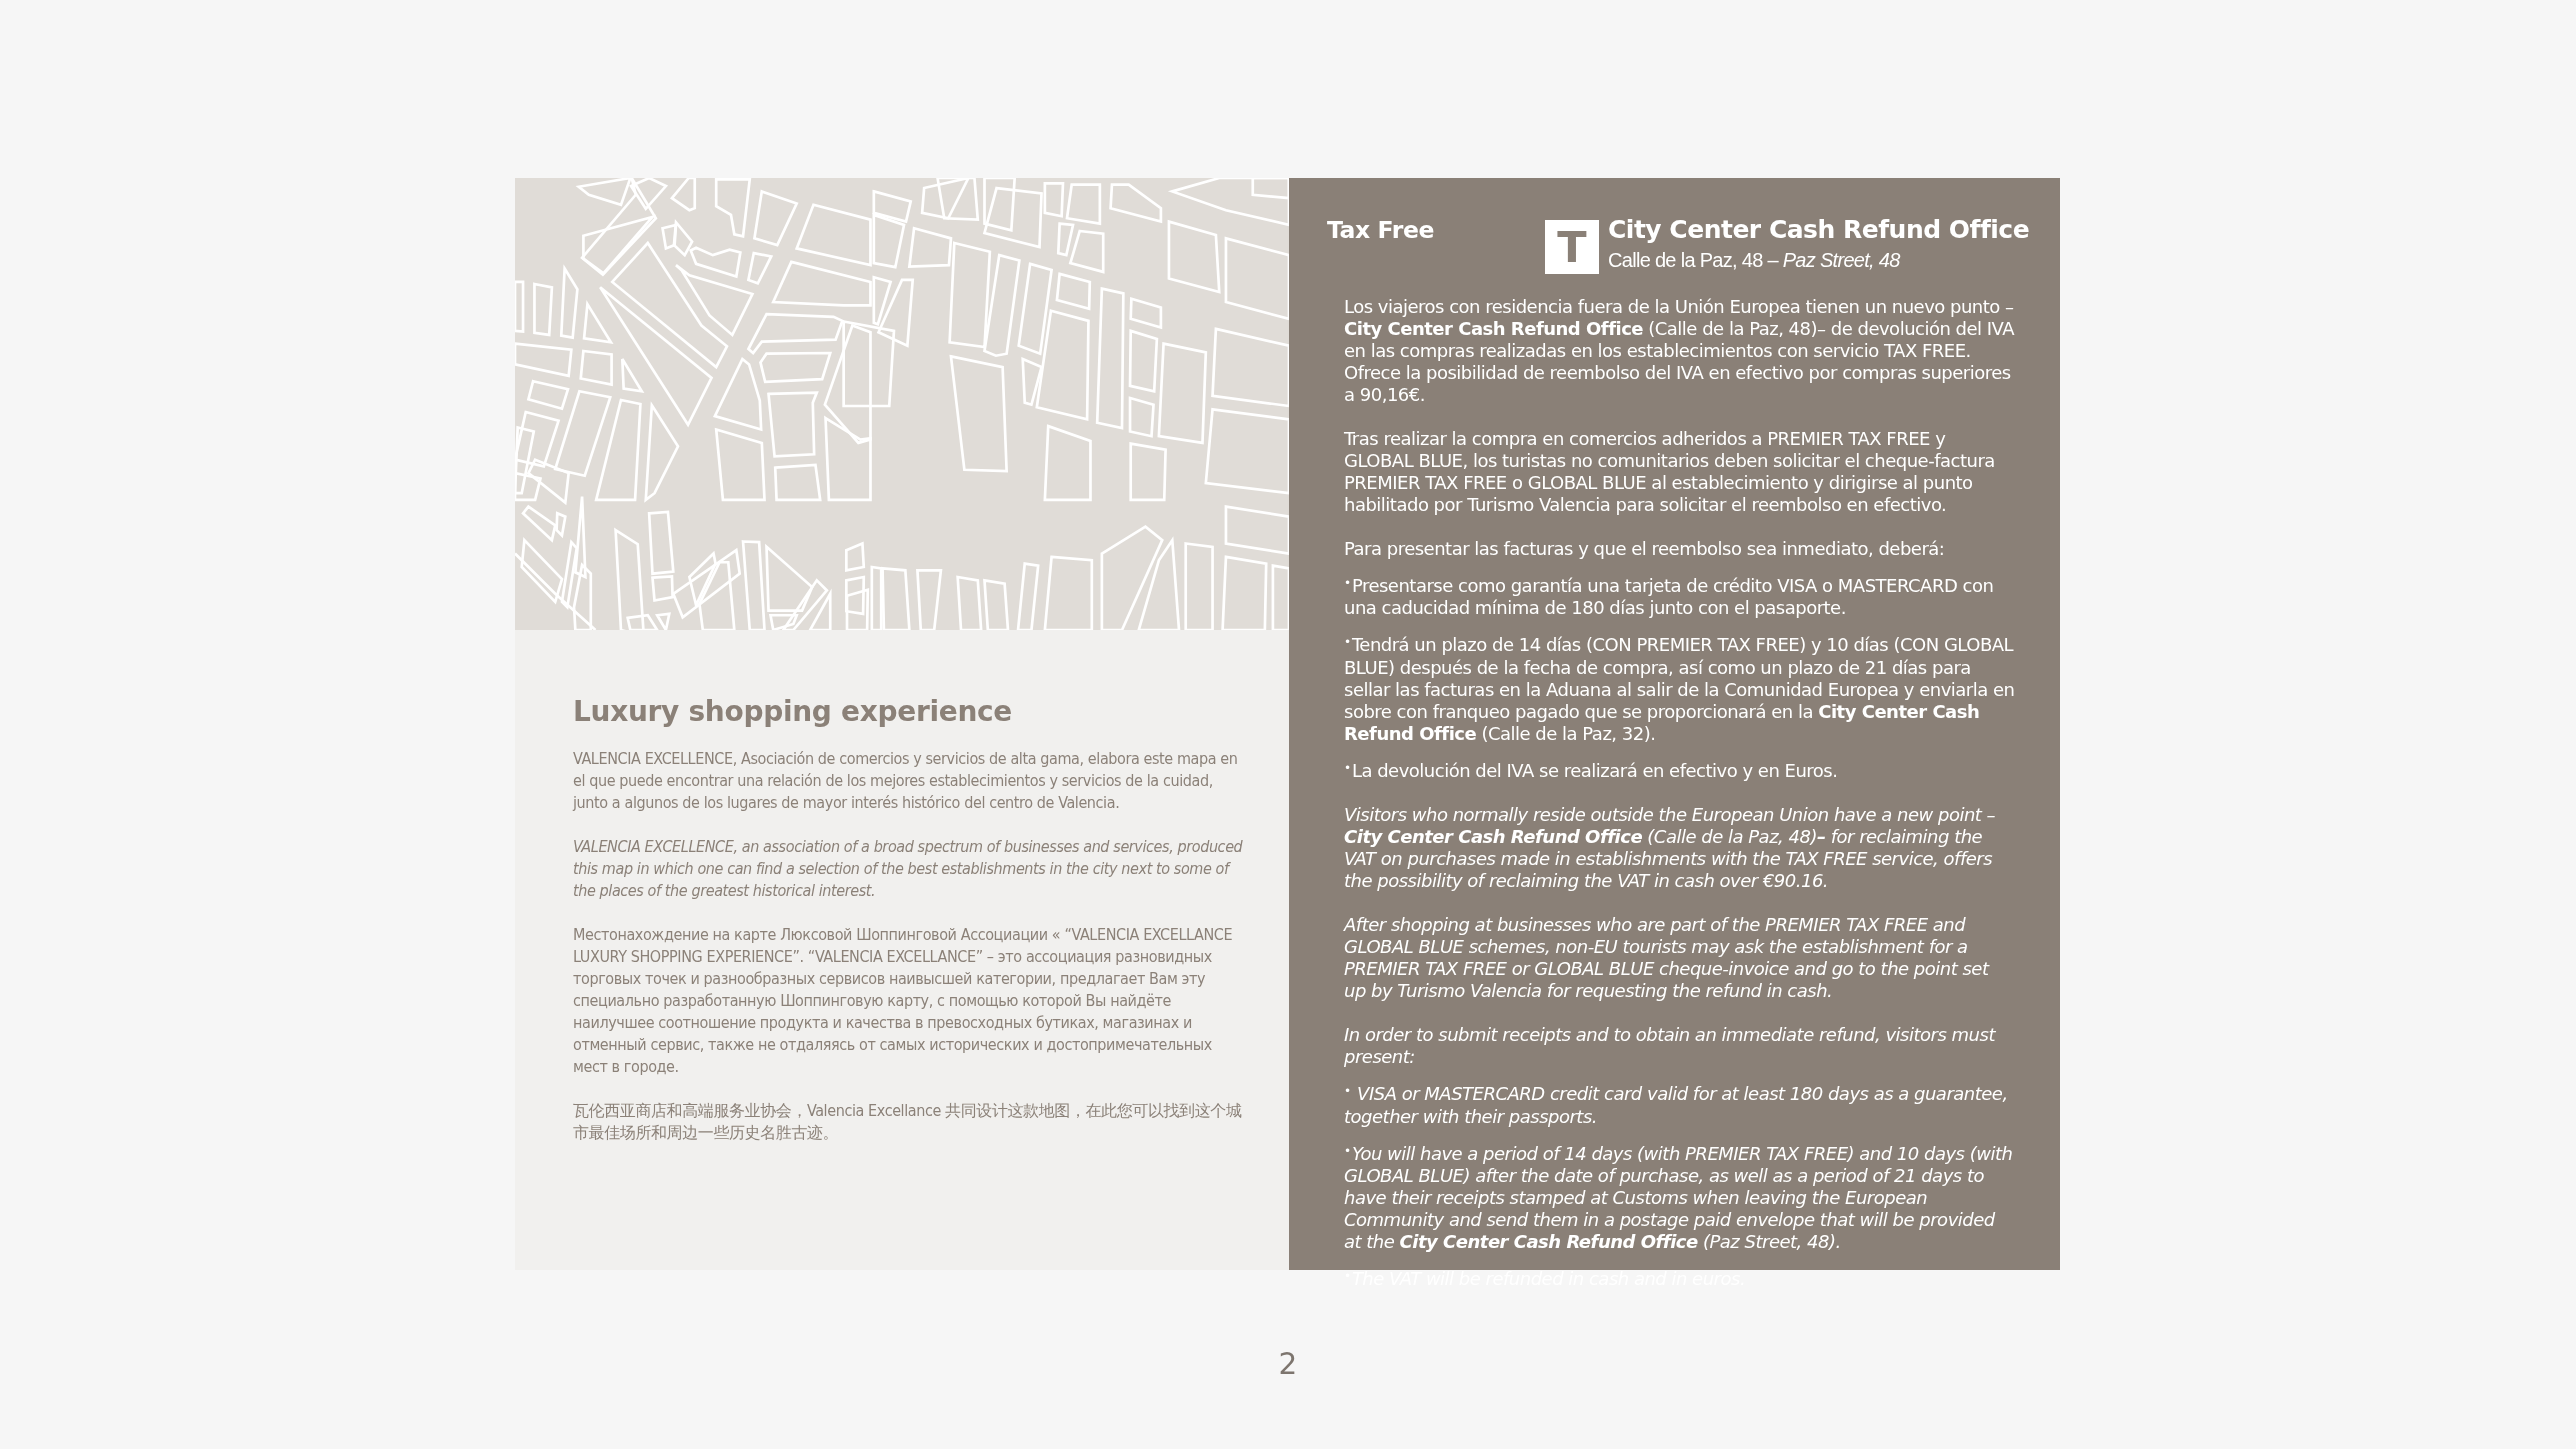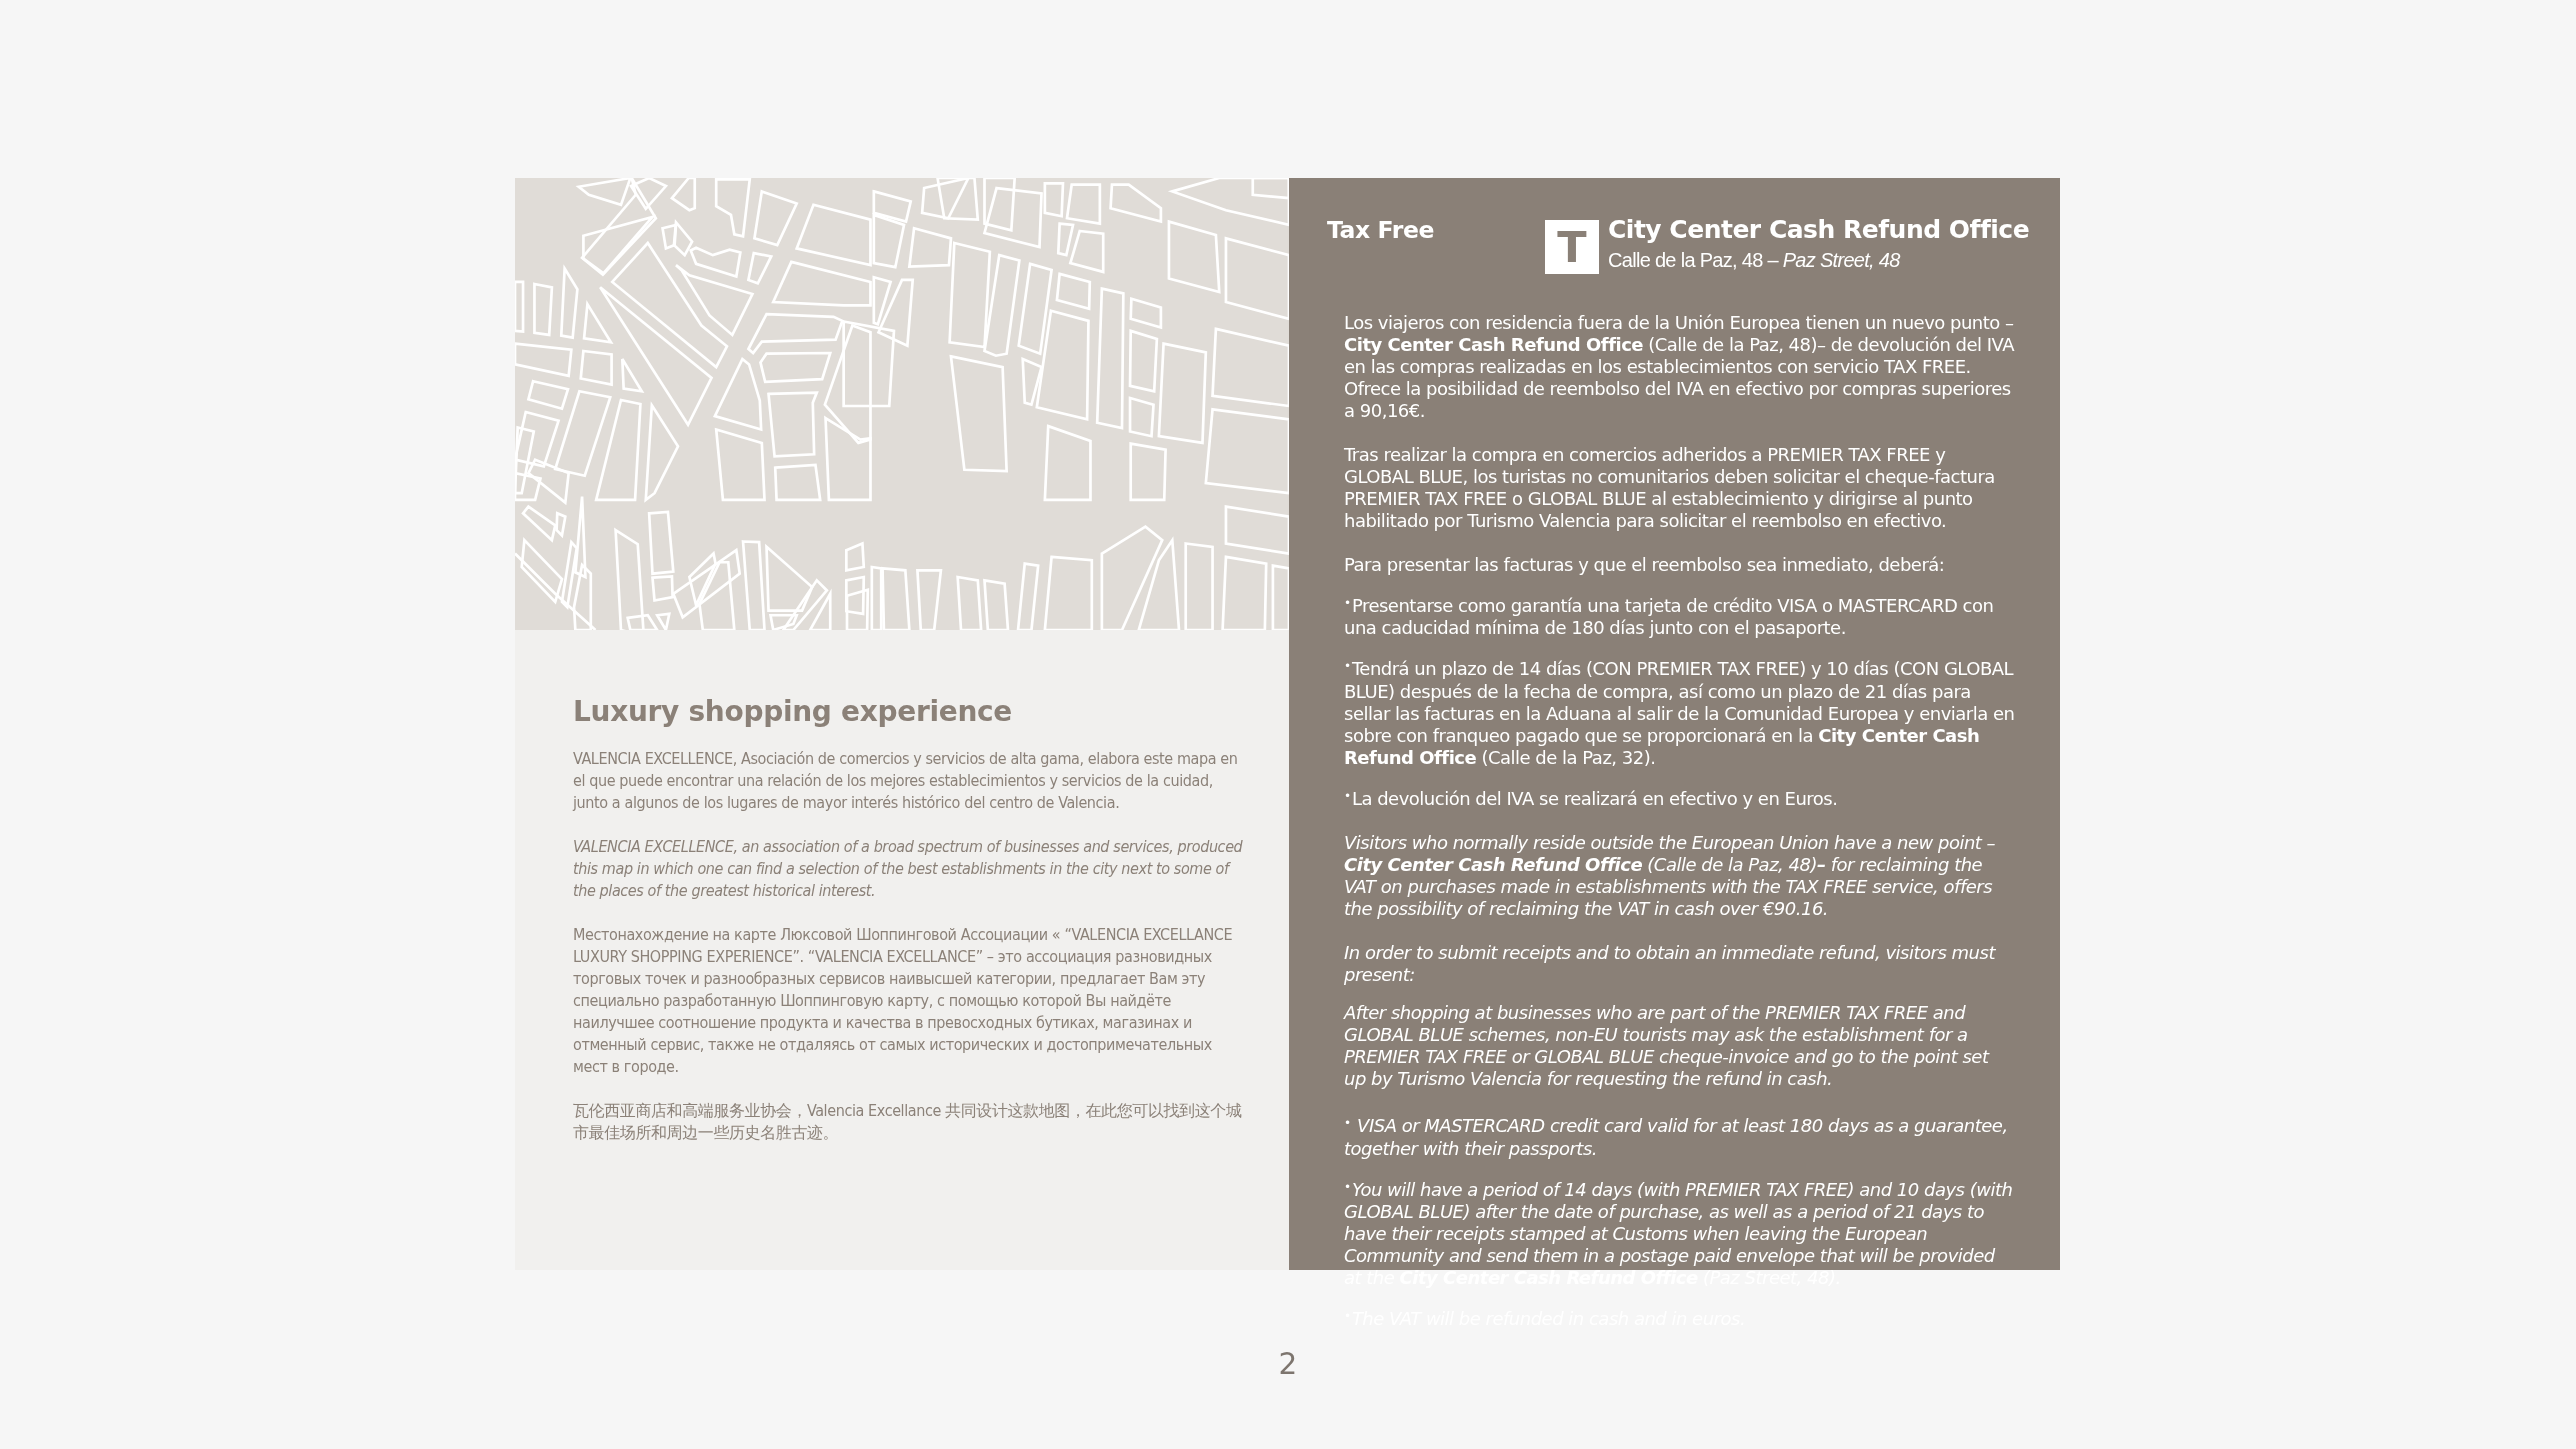--- a/index.html
+++ b/index.html
@@ -76,21 +76,21 @@
     font-family: Liberation Sans, sans-serif;
     font-size: 20px; letter-spacing: -0.7px; line-height: 31px;
   }
   .office-addr .it { font-style: italic; }
   .right-text {
     position: absolute; left: 55px; top: 118px; width: 671px;
   }
   .rp {
     font-family: "DejaVu Sans", sans-serif;
     font-size: 18px; line-height: 22px;
-    margin: 16px 0 22px 0; letter-spacing: -0.5px;
+    margin: 0 0 22px 0; letter-spacing: -0.5px;
   }
   .rp.tight { margin-bottom: 12px; }
   .rp.it { font-style: italic; }
   .rp b { font-weight: bold; }
   .bullet { font-size: 12px; vertical-align: 5.4px; margin-right: 1.3px; }
   .page-number {
     position: absolute; left: 0; width: 2576px; top: 1347px;
     text-align: center; color: #7d756e;
     font-family: "DejaVu Sans", sans-serif; font-size: 29.5px;
   }
@@ -251,22 +251,22 @@
       <p class="rp tight">
         <span class="bullet">•</span><span>Tendrá un plazo de 14 días (CON PREMIER TAX FREE) y 10 días (CON GLOBAL BLUE) después de la fecha de compra, así como un plazo de 21 días para sellar las facturas en la Aduana al salir de la Comunidad Europea y enviarla en sobre con franqueo pagado que se proporcionará en la </span><b>City Center Cash Refund Office</b><span> (Calle de la Paz, 32).</span>
       </p>
       <p class="rp">
         <span class="bullet">•</span><span>La devolución del IVA se realizará en efectivo y en Euros.</span>
       </p>
 
       <p class="rp it">
         <span>Visitors who normally reside outside the European Union have a new point –</span><b>City Center Cash Refund Office</b><span> (Calle de la Paz, 48)</span><b>–</b><span> for reclaiming the VAT on purchases made in establishments with the TAX FREE service, offers the possibility of reclaiming the VAT in cash over €90.16.</span>
       </p>
+      <p class="rp it">After shopping at businesses who are part of the PREMIER TAX FREE and GLOBAL BLUE schemes, non-EU tourists may ask the establishment for a PREMIER TAX FREE or GLOBAL BLUE cheque-invoice and go to the point set up by Turismo Valencia for requesting the refund in cash.</p>
       <p class="rp it tight">In order to submit receipts and to obtain an immediate refund, visitors must present:</p>
-      <p class="rp it">After shopping at businesses who are part of the PREMIER TAX FREE and GLOBAL BLUE schemes, non-EU tourists may ask the establishment for a PREMIER TAX FREE or GLOBAL BLUE cheque-invoice and go to the point set up by Turismo Valencia for requesting the refund in cash.</p>
       <p class="rp it tight">
         <span class="bullet">•</span><span> VISA or MASTERCARD credit card valid for at least 180 days as a guarantee, together with their passports.</span>
       </p>
       <p class="rp it tight">
         <span class="bullet">•</span><span>You will have a period of 14 days (with PREMIER TAX FREE) and 10 days (with GLOBAL BLUE) after the date of purchase, as well as a period of 21 days to have their receipts stamped at Customs when leaving the European Community and send them in a postage paid envelope that will be provided at the </span><b>City Center Cash Refund Office</b><span> (Paz Street, 48).</span>
       </p>
       <p class="rp it tight">
         <span class="bullet">•</span><span>The VAT will be refunded in cash and in euros.</span>
       </p>
     </div>

